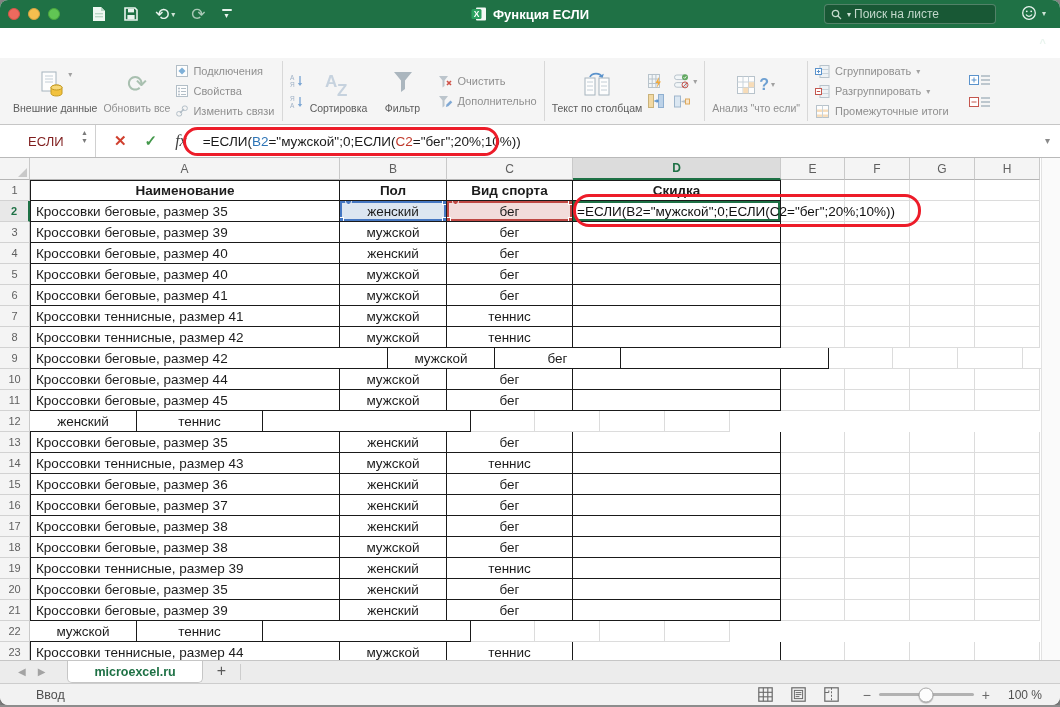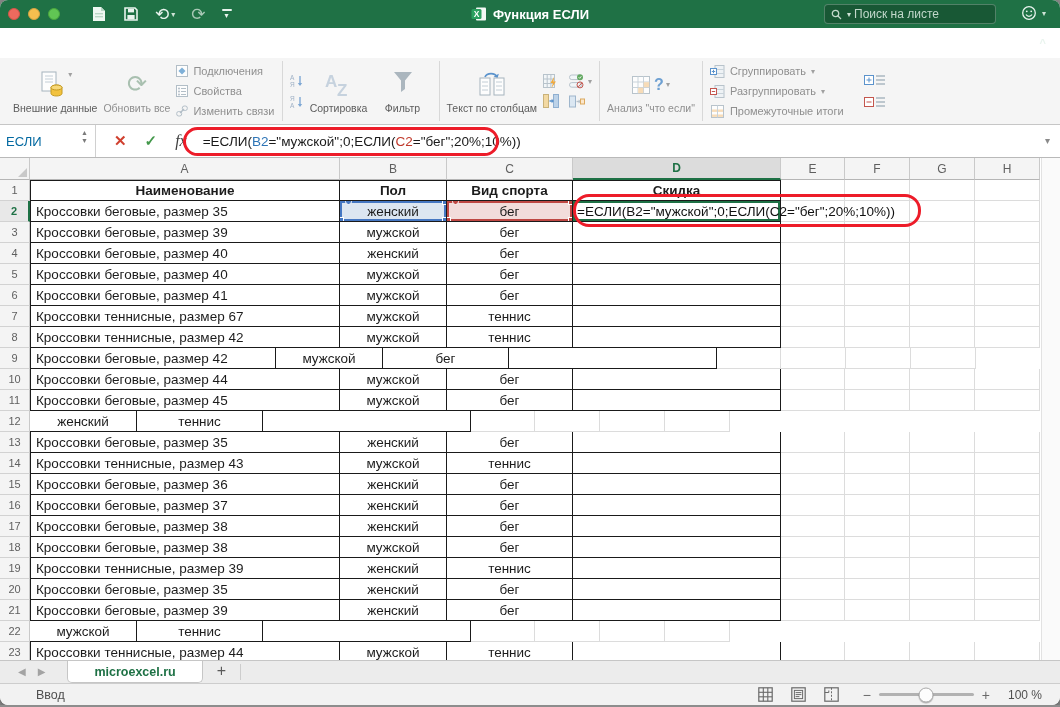--- a/index.html
+++ b/index.html
@@ -38,21 +38,21 @@
   .blabel.dark{color:#5c5c5c;}
   .stack{display:flex;flex-direction:column;justify-content:center;gap:3px;}
   .sitem{display:flex;align-items:center;gap:5px;font-size:11px;color:#8f8f8f;height:17px;cursor:default;}
   .sitem .lbl{white-space:nowrap;}
   .dd{font-size:8px;color:#a0a0a0;}
   .icon2x2{display:grid;grid-template-columns:auto auto;gap:4px 10px;align-items:center;}
   .vstack2{display:flex;flex-direction:column;gap:8px;justify-content:center;}
   
   .fbar{position:absolute;left:0;top:125px;width:100%;height:33px;background:#fff;border-bottom:1px solid #b9b9b9;display:flex;align-items:center;box-sizing:border-box;}
   .namebox{position:relative;width:95px;height:100%;border-right:1px solid #d0d0d0;display:flex;align-items:center;flex:0 0 auto;}
-  .namebox .nbtext{margin-left:6px;font-size:13px;color:#0369a1;}
+  .namebox .nbtext{margin-left:28px;font-size:13px;color:#7f1d1d;}
   .spinner{position:absolute;right:7px;top:4px;display:flex;flex-direction:column;align-items:center;gap:1px;color:#7a7a7a;}
   .spinner span{font-size:7px;line-height:1;}
   .fbtn{flex:0 0 auto;font-size:15px;font-weight:bold;margin-left:18px;cursor:default;}
   .fbtn.cancel{color:#d0402f;}
   .fbtn.ok{color:#43984b;}
   .fx{font-family:"Liberation Serif",serif;font-style:italic;font-size:16px;color:#3f3f3f;margin-left:18px;flex:0 0 auto;}
   .ftext{margin-left:16px;font-size:13.5px;white-space:nowrap;color:#1a1a1a;}
   .fbar-exp{position:absolute;right:10px;top:10px;font-size:10px;color:#8a8a8a;}
   .oval{position:absolute;border:3.5px solid #ed1c29;border-radius:16px;z-index:30;pointer-events:none;box-sizing:border-box;}
   #oval-formula{left:183px;top:127px;width:316px;height:29px;}
@@ -257,20 +257,36 @@
         <span class="blabel dark">Сортировка</span>
       </div>
       <div class="bigbtn">
         <span class="bicon-row">
           <svg width="24" height="26" viewBox="0 0 24 26">
               <path d="M3 2h18l-7 8.5V19l-4 3V10.5z" fill="#abb6be"></path>
             </svg>
         </span>
         <span class="blabel dark">Фильтр</span>
       </div>
+      <div class="stack">
+        <div class="sitem">
+          <svg width="15" height="13" viewBox="0 0 15 13">
+              <path d="M1 1h9l-3.5 4.5V11l-2 1.5V5.5z" fill="#bcc5cc"></path>
+              <path d="M9 6l4 4M13 6l-4 4" stroke="#cf5248" stroke-width="1.6"></path>
+            </svg>
+          <span class="lbl">Очистить</span>
+        </div>
+        <div class="sitem">
+          <svg width="15" height="13" viewBox="0 0 15 13">
+              <path d="M1 1h9l-3.5 4.5V11l-2 1.5V5.5z" fill="#bcc5cc"></path>
+              <path d="M8.5 9.5 12.5 5.5l1.8 1.8-4 4-2.4.6z" fill="#7fa8d4"></path>
+            </svg>
+          <span class="lbl">Дополнительно</span>
+        </div>
+      </div>
     </div>
 
     <div class="rgroup">
       <div class="bigbtn">
         <span class="bicon-row">
           <svg width="30" height="28" viewBox="0 0 30 28">
               <path d="M8 7c2-4.5 10-4.5 12 0" fill="none" stroke="#5b93cc" stroke-width="1.8"></path>
               <path d="M21.8 3.8 20.6 8l-4-1.4z" fill="#5b93cc"></path>
               <rect x="3" y="8" width="10" height="17" fill="#fdfdfd" stroke="#a6b4be"></rect>
               <line x1="5" y1="12" x2="11" y2="12" stroke="#c3ced6"></line>
@@ -484,21 +500,21 @@
           <div class="cell tc cc" style="width: 107px;">мужской</div>
           <div class="cell tc cc" style="width: 126px;">бег</div>
           <div class="cell tc" style="width: 208px;"></div>
           <div class="cell gc" style="width: 64px;"></div>
           <div class="cell gc" style="width: 65px;"></div>
           <div class="cell gc" style="width: 65px;"></div>
           <div class="cell gc" style="width: 65px;"></div>
         </div>
         <div class="grow">
           <div class="rowhdr">7</div>
-          <div class="cell tc ca" style="width: 310px;">Кроссовки теннисные, размер 67</div>
+          <div class="cell tc ca" style="width: 310px;">Кроссовки теннисные, размер 41</div>
           <div class="cell tc cc" style="width: 107px;">мужской</div>
           <div class="cell tc cc" style="width: 126px;">теннис</div>
           <div class="cell tc" style="width: 208px;"></div>
           <div class="cell gc" style="width: 64px;"></div>
           <div class="cell gc" style="width: 65px;"></div>
           <div class="cell gc" style="width: 65px;"></div>
           <div class="cell gc" style="width: 65px;"></div>
         </div>
         <div class="grow">
           <div class="rowhdr">8</div>
@@ -506,21 +522,21 @@
           <div class="cell tc cc" style="width: 107px;">мужской</div>
           <div class="cell tc cc" style="width: 126px;">теннис</div>
           <div class="cell tc" style="width: 208px;"></div>
           <div class="cell gc" style="width: 64px;"></div>
           <div class="cell gc" style="width: 65px;"></div>
           <div class="cell gc" style="width: 65px;"></div>
           <div class="cell gc" style="width: 65px;"></div>
         </div>
         <div class="grow">
           <div class="rowhdr">9</div>
-          <div class="cell tc ca" style="width: 246px;">Кроссовки беговые, размер 42</div>
+          <div class="cell tc ca" style="width: 358px;">Кроссовки беговые, размер 42</div>
           <div class="cell tc cc" style="width: 107px;">мужской</div>
           <div class="cell tc cc" style="width: 126px;">бег</div>
           <div class="cell tc" style="width: 208px;"></div>
           <div class="cell gc" style="width: 64px;"></div>
           <div class="cell gc" style="width: 65px;"></div>
           <div class="cell gc" style="width: 65px;"></div>
           <div class="cell gc" style="width: 65px;"></div>
         </div>
         <div class="grow">
           <div class="rowhdr">10</div>

